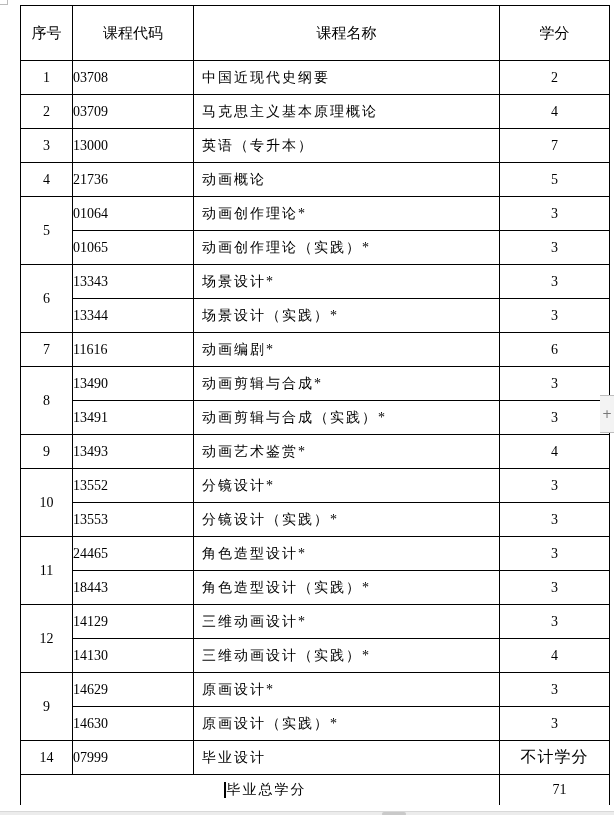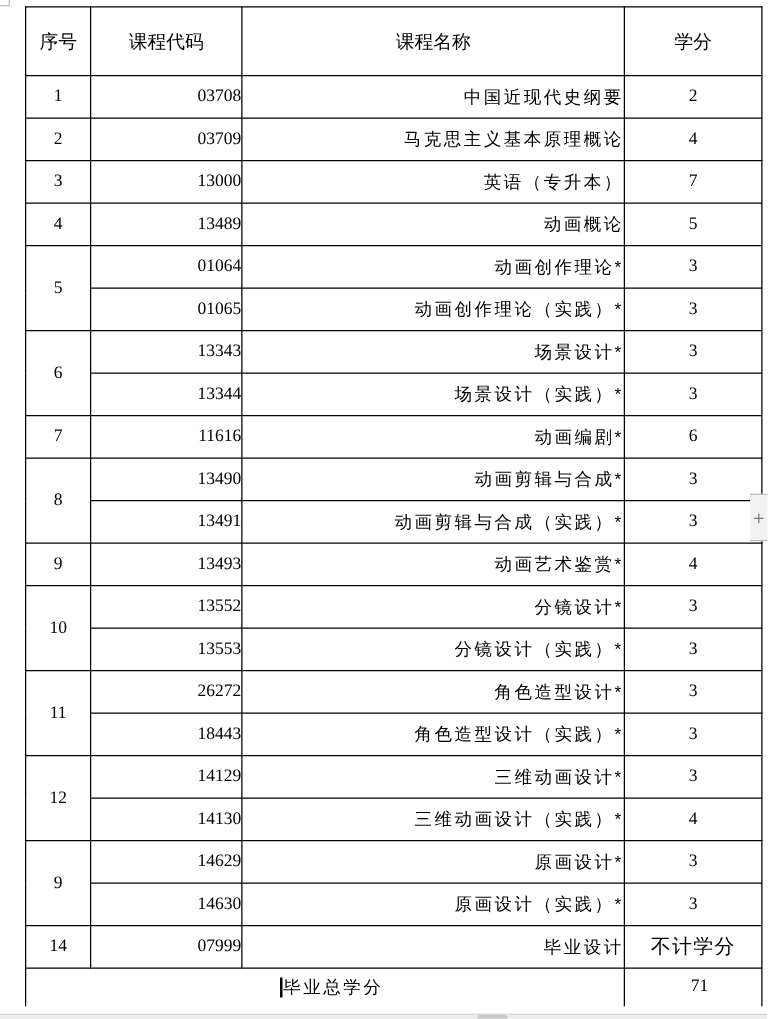--- a/index.html
+++ b/index.html
@@ -23,23 +23,23 @@
     padding: 0; height: 33px;
     font-size: 14px; font-weight: normal;
     vertical-align: middle;
   }
   table.courses th {
     height: 54px;
     font-family: "DejaVu Sans", "Liberation Sans", sans-serif;
     font-size: 15px; text-align: center;
   }
   .c-seq { text-align: center; }
-  .c-code { text-align: right; }
-  .c-name { text-align: right; padding-left: 8px !important;
-            font-family: Liberation Sans, sans-serif; font-size: 13px; letter-spacing: 2px; margin-top: 21px; }
+  .c-code { text-align: left; }
+  .c-name { text-align: left; padding-left: 8px !important;
+            font-family: Liberation Serif, serif; font-size: 13px; letter-spacing: 2px; margin-top: 21px; }
   .c-credit { text-align: center; }
   .c-credit.cjk { font-family: "DejaVu Sans", "Liberation Sans", sans-serif; font-size: 16px; letter-spacing: 1px; }
   .total-label {
     text-align: center;
     font-family: "DejaVu Sans", "Liberation Sans", sans-serif; font-size: 13px; letter-spacing: 2px;
     position: relative;
   }
   .text-cursor {
     display: inline-block; width: 2px; height: 16px; background: #000;
     vertical-align: middle; margin-right: 1px;
@@ -94,21 +94,21 @@
       <td class="c-credit">4</td>
     </tr>
     <tr>
       <td class="c-seq">3</td>
       <td class="c-code">13000</td>
       <td class="c-name">英语（专升本）</td>
       <td class="c-credit">7</td>
     </tr>
     <tr>
       <td class="c-seq">4</td>
-      <td class="c-code">13489</td>
+      <td class="c-code">21736</td>
       <td class="c-name">动画概论</td>
       <td class="c-credit">5</td>
     </tr>
     <tr>
       <td class="c-seq" rowspan="2">5</td>
       <td class="c-code">01064</td>
       <td class="c-name">动画创作理论*</td>
       <td class="c-credit">3</td>
     </tr>
     <tr>
@@ -156,21 +156,21 @@
       <td class="c-name">分镜设计*</td>
       <td class="c-credit">3</td>
     </tr>
     <tr>
       <td class="c-code">13553</td>
       <td class="c-name">分镜设计（实践）*</td>
       <td class="c-credit">3</td>
     </tr>
     <tr>
       <td class="c-seq" rowspan="2">11</td>
-      <td class="c-code">26272</td>
+      <td class="c-code">24465</td>
       <td class="c-name">角色造型设计*</td>
       <td class="c-credit">3</td>
     </tr>
     <tr>
       <td class="c-code">18443</td>
       <td class="c-name">角色造型设计（实践）*</td>
       <td class="c-credit">3</td>
     </tr>
     <tr>
       <td class="c-seq" rowspan="2">12</td>

